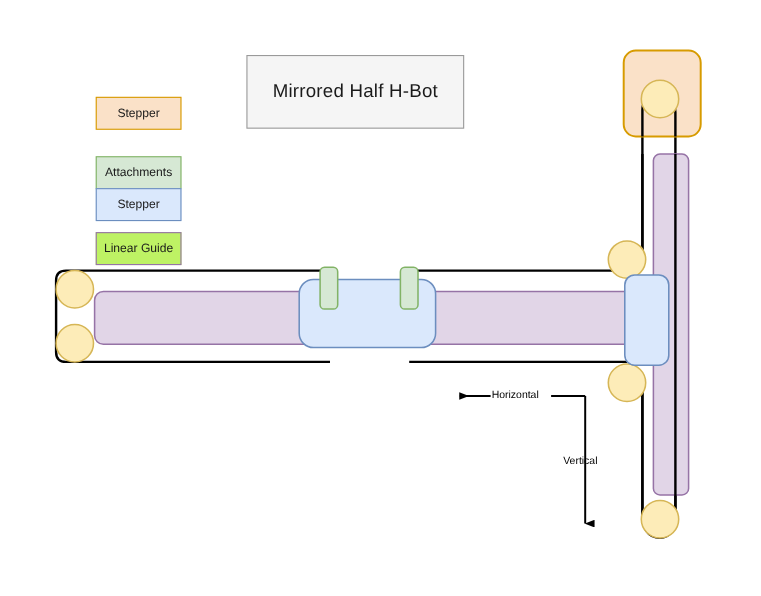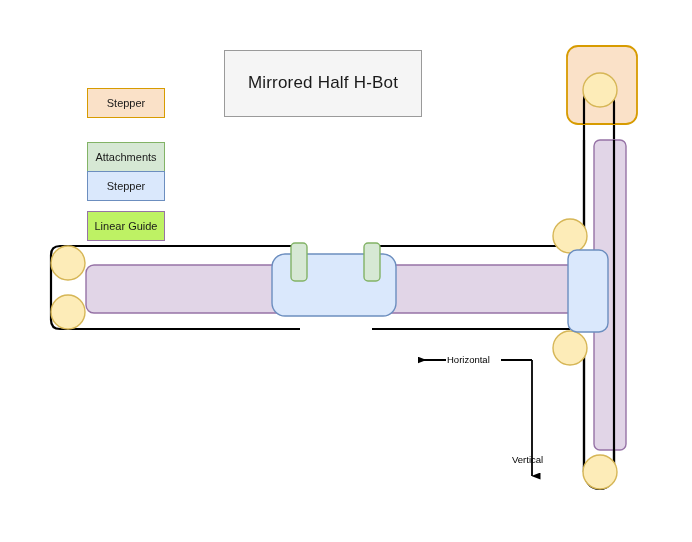--- a/index.html
+++ b/index.html
@@ -56,21 +56,21 @@
     font-size: 17px; font-weight: normal; letter-spacing: 0.2px;
   }
   
   .axis-text {
     position: absolute;
     font-size: 9.5px;
     color: #000000;
     white-space: nowrap;
   }
   #axis-horizontal-label { left: 447px; top: 354px; }
-  #axis-vertical-label   { left: 512px; top: 414px; margin-top: 40px; }
+  #axis-vertical-label   { left: 512px; top: 414px; }
 </style>
 </head>
 <body>
 
 <svg id="canvas" viewBox="0 0 692 542" xmlns="http://www.w3.org/2000/svg">
 
   <g fill="none" stroke="#000000" stroke-width="2.2">
 
     <path d="M 300 246 L 60 246 Q 51 246 51 255 L 51 320 Q 51 329 60 329 L 300 329"></path>
 

